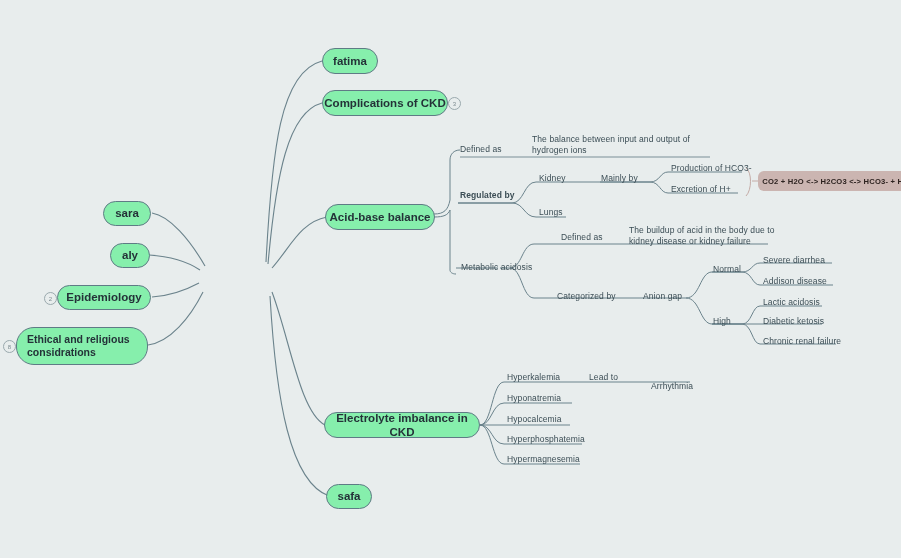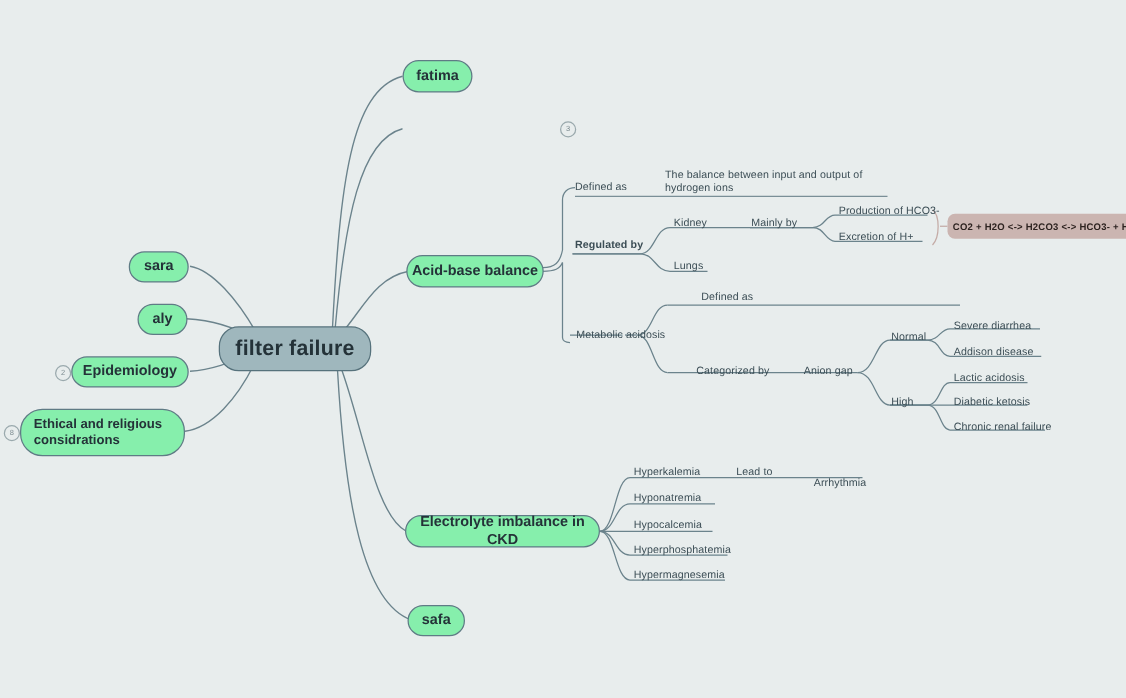--- a/index.html
+++ b/index.html
@@ -140,28 +140,28 @@
       <path d="M480,425 C492,425 492,464 504,464"></path>
       <path d="M504,382 L606,382"></path>
       <path d="M606,382 L690,382"></path>
       <path d="M504,403 L572,403"></path>
       <path d="M504,425 L570,425"></path>
       <path d="M504,444 L582,444"></path>
       <path d="M504,464 L580,464"></path>
     </g>
   </svg>
 
-  <div class="node root" style="left:175px;top:261px;width:122px;height:36px;">
-    <span>filter failure</span>
-  </div>
 
   <div class="node main" style="left:322px;top:48px;width:56px;height:26px;">
     <span>fatima</span>
   </div>
 
+  <div class="node main" style="left:322px;top:90px;width:126px;height:26px;">
+    <span>Complications of CKD</span>
+  </div>
   <div class="badge" style="left:448px;top:97px;">
     <span>3</span>
   </div>
 
   <div class="node main" style="left:324px;top:412px;width:156px;height:26px;">
     <span>Electrolyte imbalance in CKD</span>
   </div>
 
   <div class="node main" style="left:325px;top:204px;width:110px;height:26px;">
     <span>Acid-base balance</span>
@@ -208,20 +208,22 @@
   <div class="leaf" style="left:671px;top:163px;">Production of HCO3-</div>
   <div class="leaf" style="left:671px;top:184px;">Excretion of H+</div>
 
   <div class="eqbox" style="left:758px;top:171px;width:138px;height:20px;">
     <span>CO2 + H2O &lt;-&gt; H2CO3 &lt;-&gt; HCO3- + H+</span>
   </div>
 
   <div class="leaf" style="left:461px;top:262px;">Metabolic acidosis</div>
 
   <div class="leaf" style="left:561px;top:232px;">Defined as</div>
+  <div class="leaf" style="left:629px;top:225px;width:160px;">The buildup of acid in the body due to
+kidney disease or kidney failure</div>
 
   <div class="leaf" style="left:557px;top:291px;">Categorized by</div>
   <div class="leaf" style="left:643px;top:291px;">Anion gap</div>
 
   <div class="leaf" style="left:713px;top:264px;">Normal</div>
   <div class="leaf" style="left:763px;top:255px;">Severe diarrhea</div>
   <div class="leaf" style="left:763px;top:276px;">Addison disease</div>
 
   <div class="leaf" style="left:713px;top:316px;">High</div>
   <div class="leaf" style="left:763px;top:297px;">Lactic acidosis</div>

